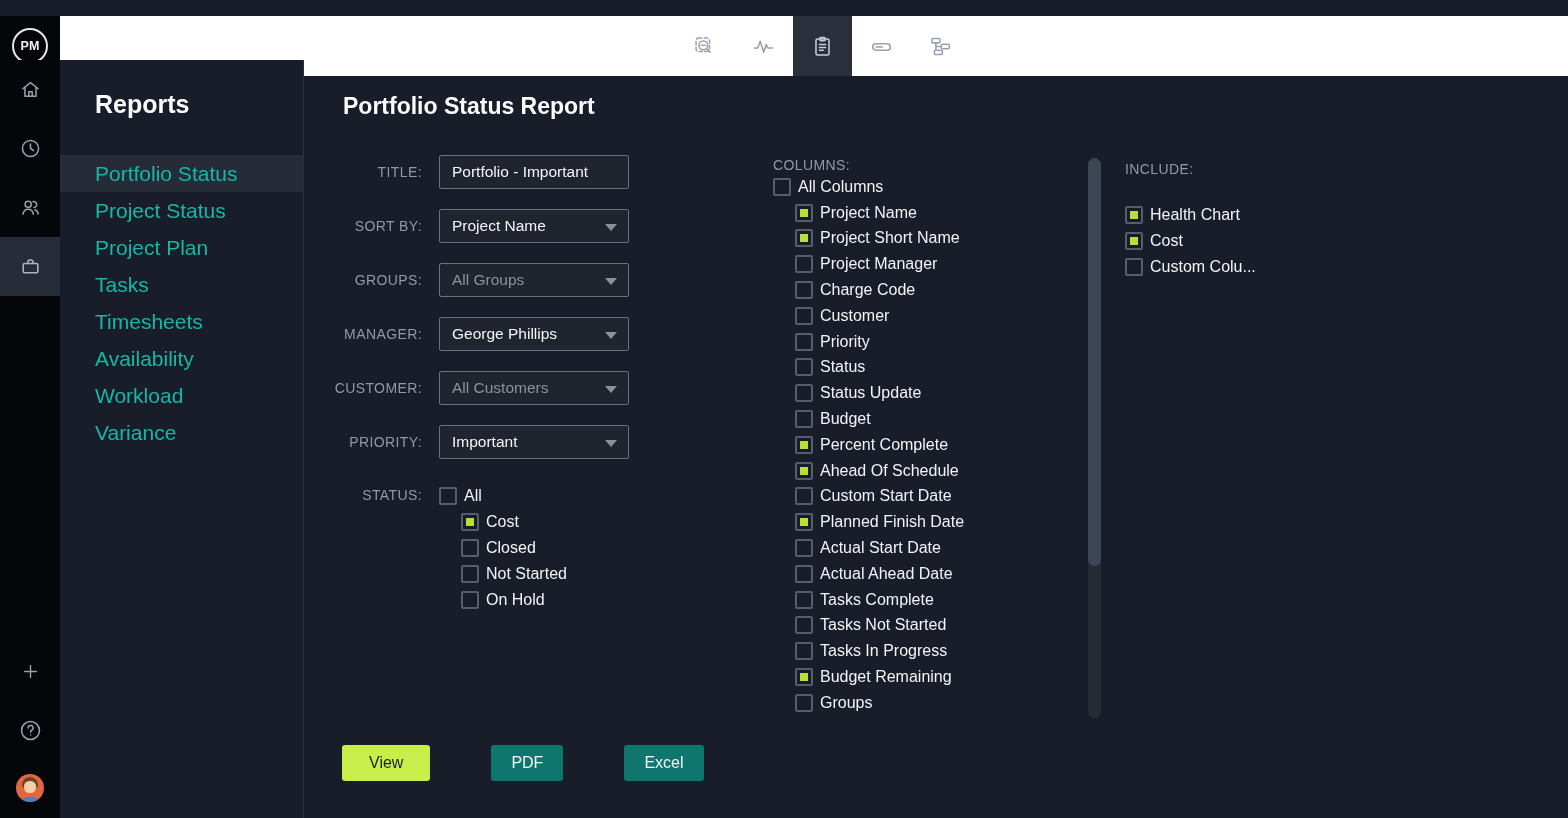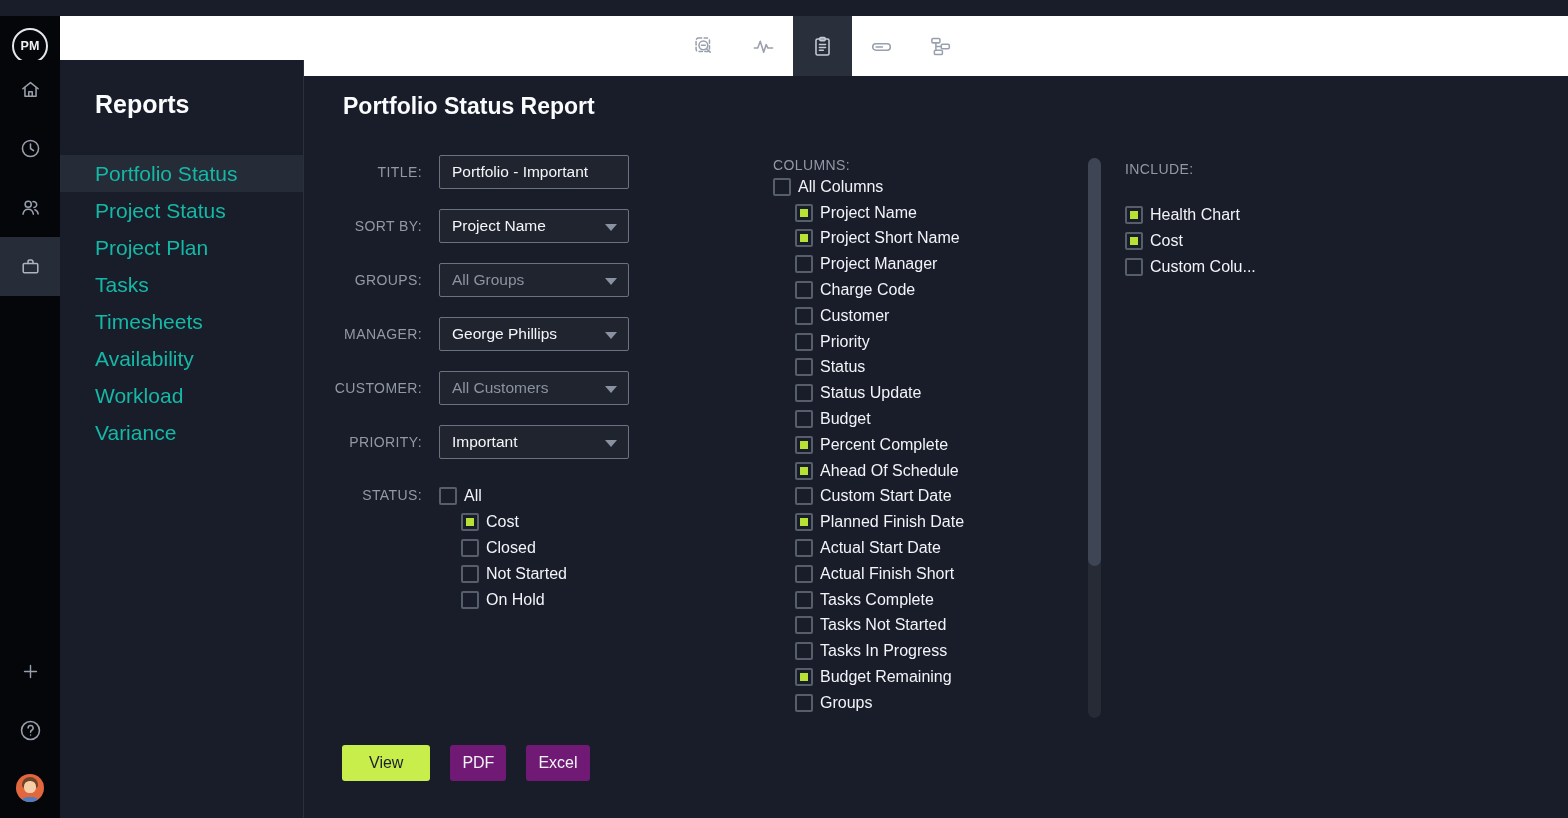--- a/index.html
+++ b/index.html
@@ -68,21 +68,21 @@
   .include-block .block-label{margin-bottom:24px;}
   .opt-row.row258{height:25.8px;}
 
   .scrollbar{position:absolute;left:784px;top:98px;width:13px;height:560px;background:#262b36;border-radius:7px;}
   .scroll-thumb{position:absolute;left:0;top:0;width:13px;height:408px;background:#3e4554;border-radius:7px;cursor:pointer;}
 
   .actions{position:absolute;left:38px;top:685px;display:flex;gap:20px;}
   .btn{height:36px;display:flex;align-items:center;justify-content:center;
        font-family:"Liberation Sans", sans-serif;font-size:16px;border-radius:3px;cursor:pointer;border:none;}
   .btn.primary{padding:0 27px;background:#c7ee4b;color:#1c2029;}
-  .btn.secondary{padding:0 12px;background:#701a75;color:#f2f4f7;}
+  .btn.secondary{padding:0 20px;background:#0f766e;color:#f2f4f7;margin-left:41px;}
 </style>
 </head>
 <body>
 
 <div class="app">
 
   <header class="topbar">
     <div class="logo-box">
       <div class="logo-circle">
         <span>PM</span>
@@ -334,21 +334,21 @@
           <div class="opt-row row258 indent">
             <span class="chk checked"></span>
             <span class="opt-label">Planned Finish Date</span>
           </div>
           <div class="opt-row row258 indent">
             <span class="chk"></span>
             <span class="opt-label">Actual Start Date</span>
           </div>
           <div class="opt-row row258 indent">
             <span class="chk"></span>
-            <span class="opt-label">Actual Finish Short</span>
+            <span class="opt-label">Actual Ahead Date</span>
           </div>
           <div class="opt-row row258 indent">
             <span class="chk"></span>
             <span class="opt-label">Tasks Complete</span>
           </div>
           <div class="opt-row row258 indent">
             <span class="chk"></span>
             <span class="opt-label">Tasks Not Started</span>
           </div>
           <div class="opt-row row258 indent">

